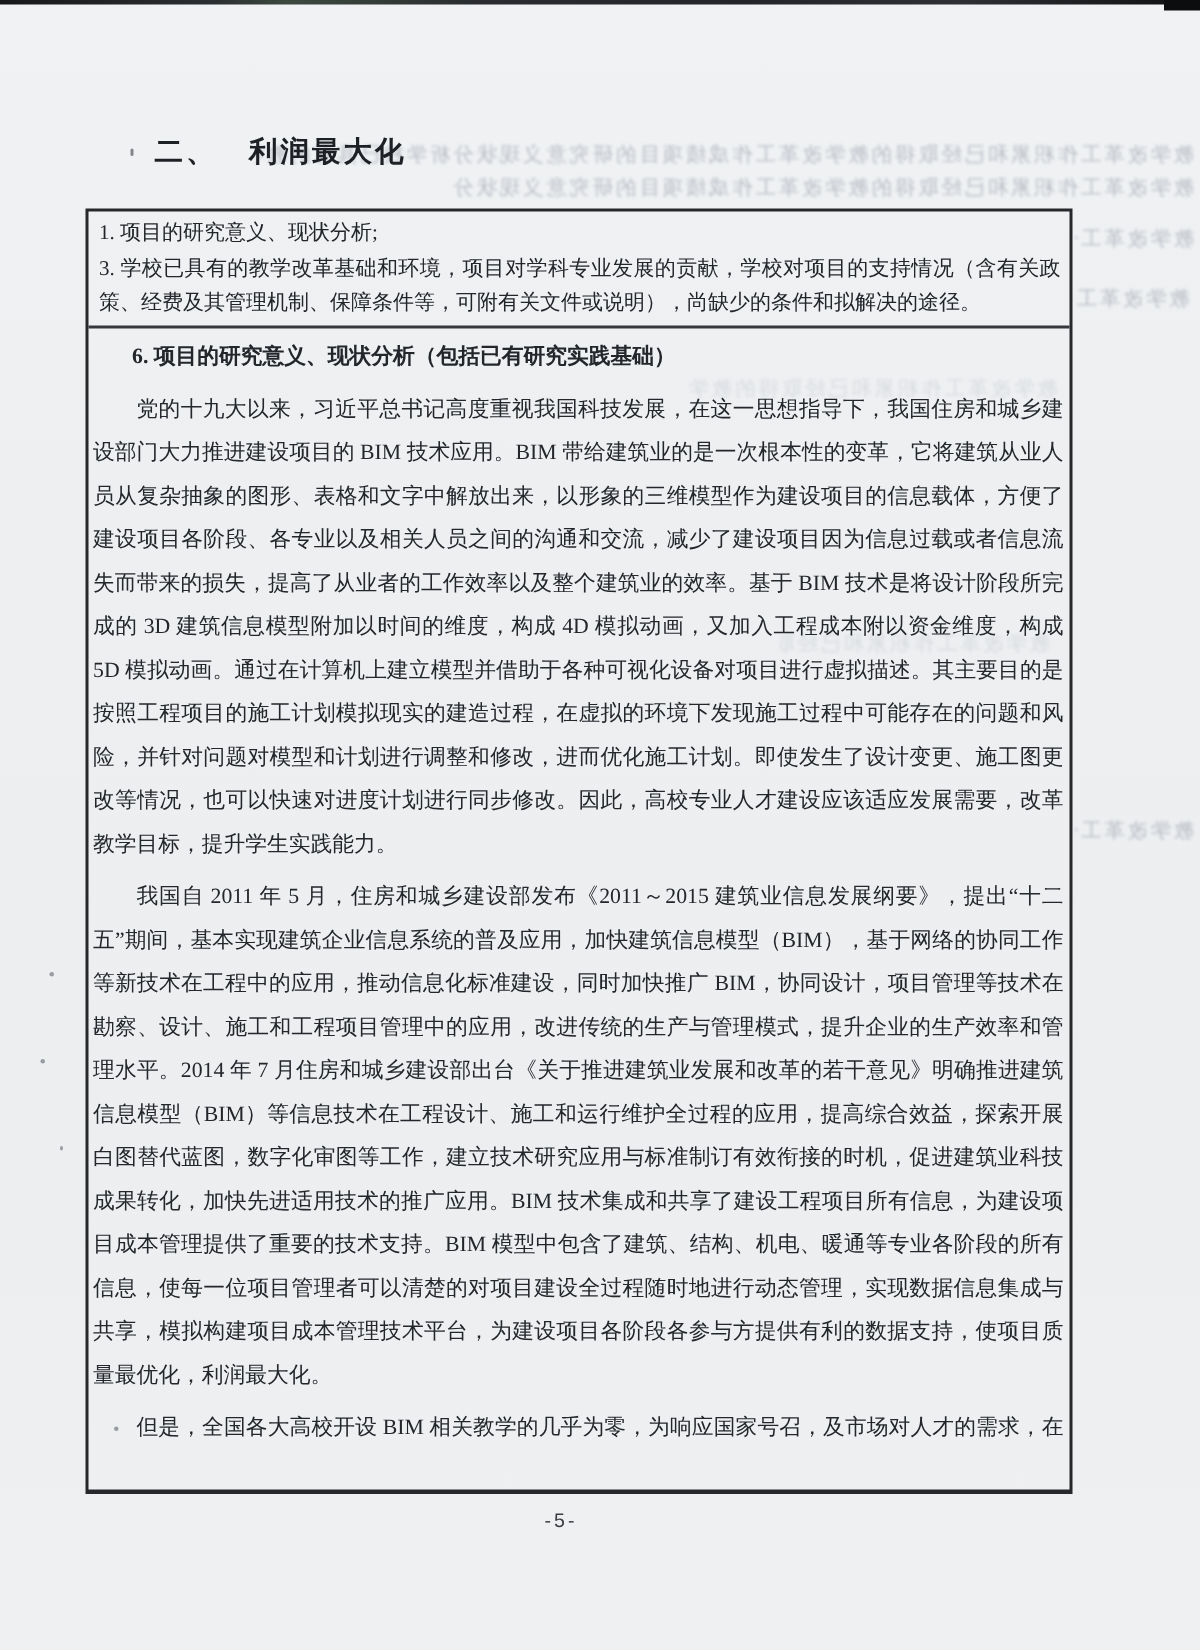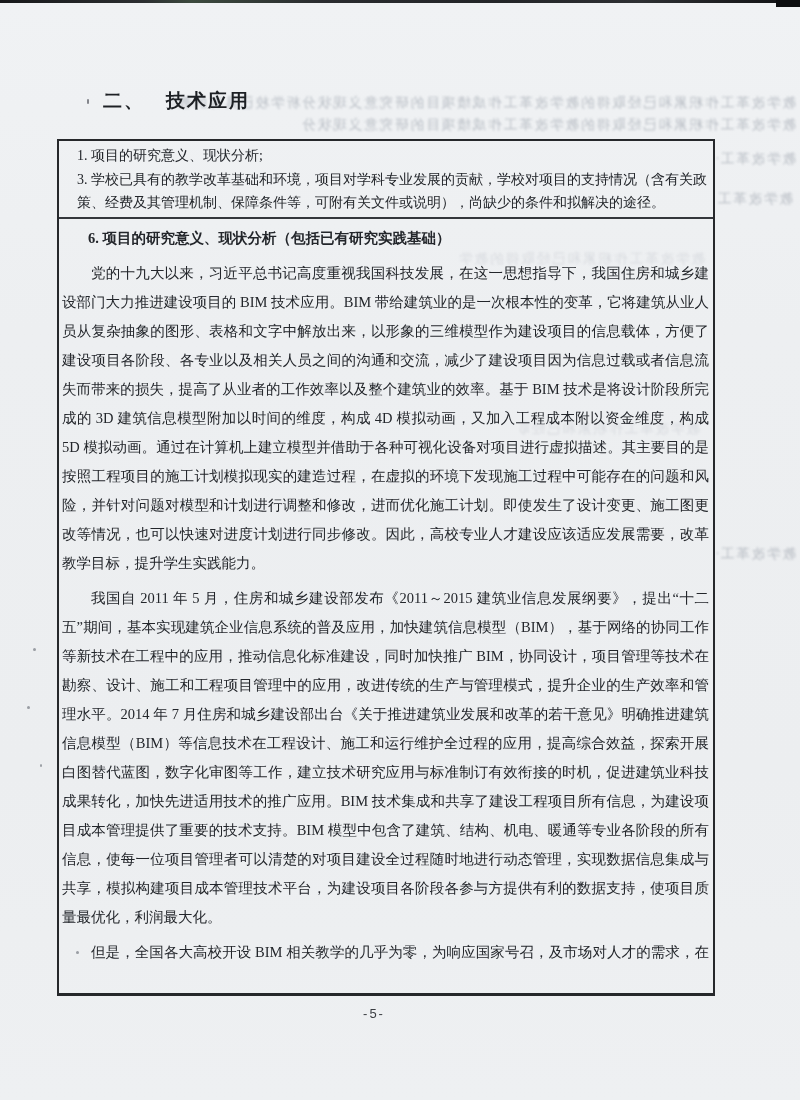--- a/index.html
+++ b/index.html
@@ -23,21 +23,21 @@
   .doc-heading{
     position:absolute;top:88px;left:103px;
     font-size:19px;font-weight:bold;color:#1d2024;letter-spacing:2px;
   }
   .main-box{
     position:absolute;left:57px;top:139px;width:654px;height:852px;
     border:2px solid #26282b;border-bottom-width:3px;
     color:#23262b;
   }
   .instructions{
-    padding:3px 6px 2px 18px;
+    padding:3px 6px 2px 7px;
     border-bottom:2px solid #34373c;
     font-size:14px;line-height:23.5px;color:#22252a;
   }
   .instructions p{margin:0;text-align:justify;}
   .content{
     padding:4px 4px 0 3px;
     font-size:14.5px;line-height:29px;color:#23262b;
     height:740px;overflow:hidden;
   }
   .sub-heading{
@@ -90,21 +90,21 @@
   <div class="bleed b5">教学改革工作积累和已经取得的教学改革工作成绩项目的研究意义现状分析学校已具有的教学改革基础和环境项目对学科专业发展的贡献</div>
   <div class="bleed faint b6">教学改革工作积累和已经取得的教学改革工作成绩项目的研究意义现状分析学校已具有的教学改革基础和环境项目对学科专业发展的贡献</div>
   <div class="bleed faint b7">教学改革工作积累和已经取得的教学改革工作成绩项目的研究意义现状分析学校已具有的教学改革基础和环境项目对学科专业发展的贡献</div>
 
   <div class="speck s1"></div>
   <div class="speck s2"></div>
   <div class="speck s3"></div>
   <div class="speck s4"></div>
   <div class="speck s5"></div>
 
-  <div class="doc-heading">二、　技术应用</div>
+  <div class="doc-heading">二、　利润最大化</div>
 
   <div class="main-box">
 
     <div class="instructions">
       <p>1. 项目的研究意义、现状分析;</p>
       <p>3. 学校已具有的教学改革基础和环境，项目对学科专业发展的贡献，学校对项目的支持情况（含有关政策、经费及其管理机制、保障条件等，可附有关文件或说明），尚缺少的条件和拟解决的途径。</p>
     </div>
 
     <div class="content">
       <p class="sub-heading">6. 项目的研究意义、现状分析（包括已有研究实践基础）</p>

